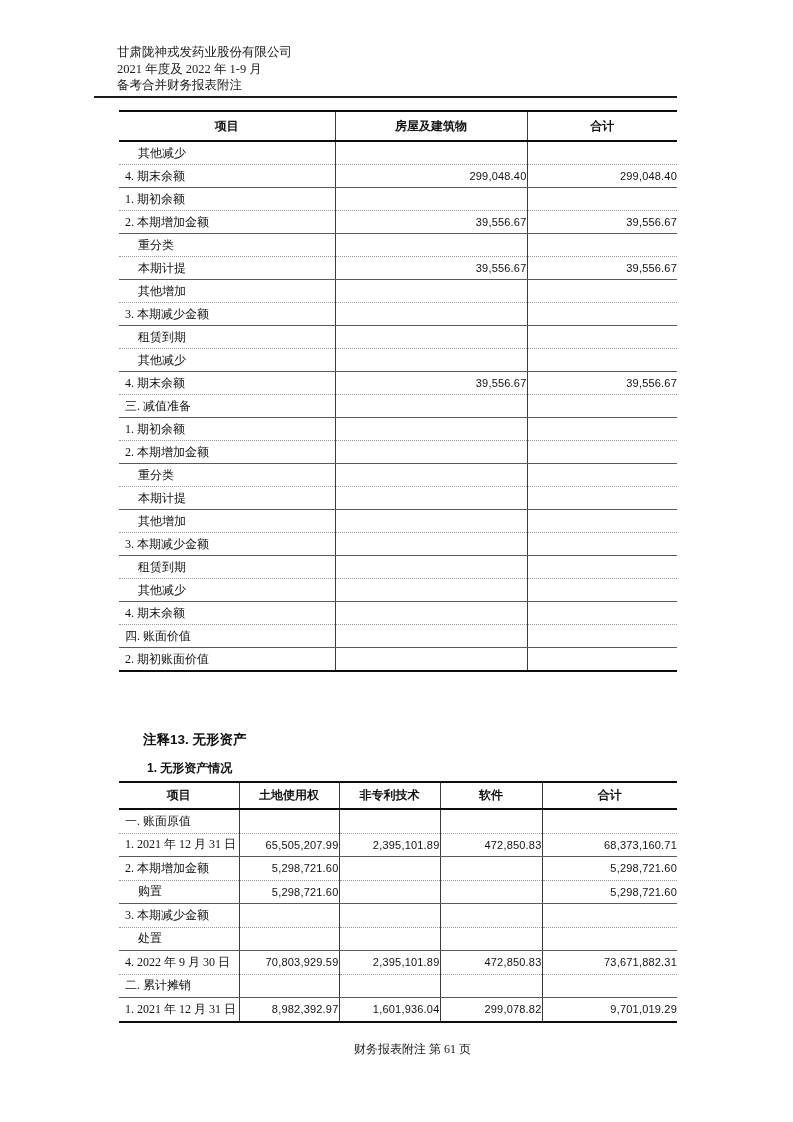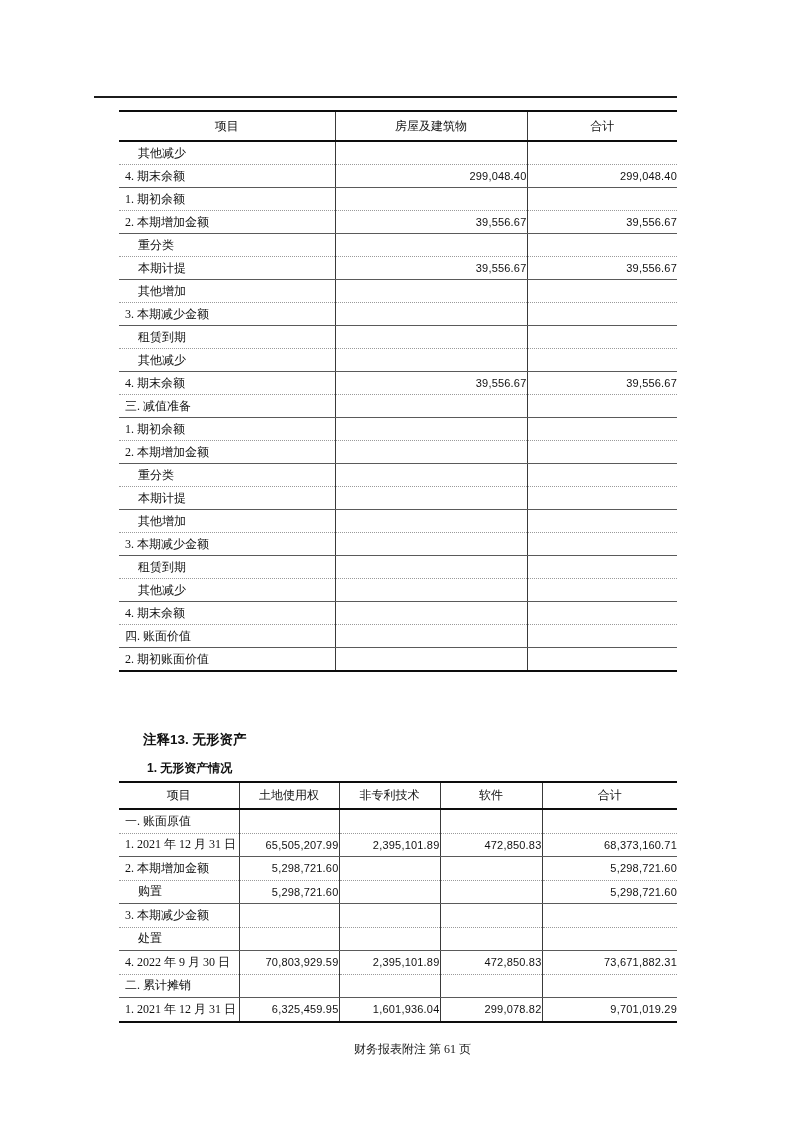--- a/index.html
+++ b/index.html
@@ -36,21 +36,21 @@
     border-collapse: collapse;
     table-layout: fixed;
     border-top: 2px solid #0d0d0d;
     border-bottom: 2px solid #0d0d0d;
     font-size: 12px;
     color: #111;
   }
   table.t1 { top: 110px; }
   table.t2 { top: 781px; }
   table.fin thead th {
-    font-weight: normal;
+    font-weight: bold;
     text-align: center;
     padding: 0;
     border-bottom: 2px solid #0d0d0d;
   }
   table.t1 thead th { height: 28px; }
   table.t2 thead th { height: 25px; }
   table.fin th + th, table.fin td + td {
     border-left: 1px solid #3a3a3a;
   }
   table.t1 tbody td { height: 22px; padding: 0; }
@@ -97,20 +97,25 @@
     font-size: 12px;
     color: #1a1a1a;
     padding-left: 16px;
   }
 </style>
 </head>
 <body>
 
 <div class="page">
 
+  <div class="doc-header">
+    <div>甘肃陇神戎发药业股份有限公司</div>
+    <div>2021 年度及 2022 年 1-9 月</div>
+    <div>备考合并财务报表附注</div>
+  </div>
 
   <div class="header-rule"></div>
 
   <table class="fin t1">
     <colgroup>
       <col style="width:216px">
         <col style="width:192px">
         <col style="width:150px">
     </colgroup>
     <thead>
@@ -311,21 +316,21 @@
         </tr>
         <tr class="r-sec">
           <td class="lbl">二. 累计摊销</td>
           <td class="num"></td>
           <td class="num"></td>
           <td class="num"></td>
           <td class="num"></td>
         </tr>
         <tr class="r-num">
           <td class="lbl">1. 2021 年 12 月 31 日</td>
-          <td class="num">6,325,459.95</td>
+          <td class="num">8,982,392.97</td>
           <td class="num">1,601,936.04</td>
           <td class="num">299,078.82</td>
           <td class="num">9,701,019.29</td>
         </tr>
       </tbody>
   </table>
 
   <div class="page-footer">财务报表附注 第 61 页</div>
 
 </div>

